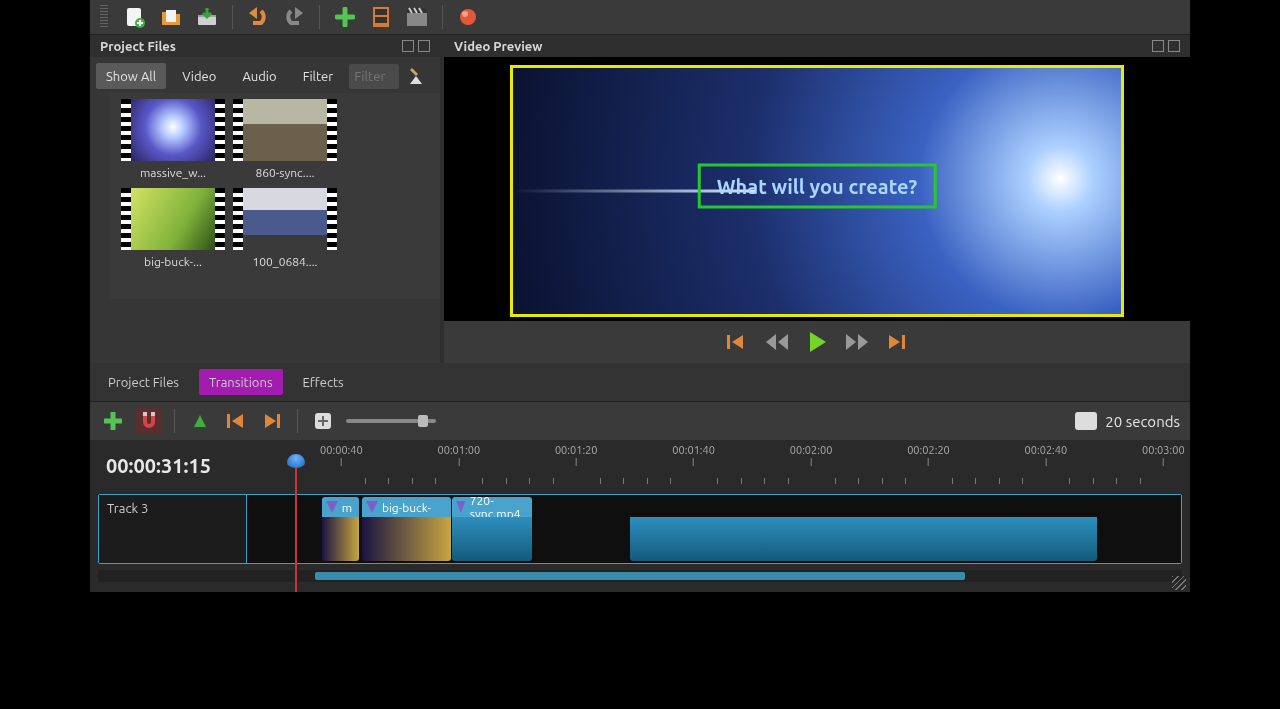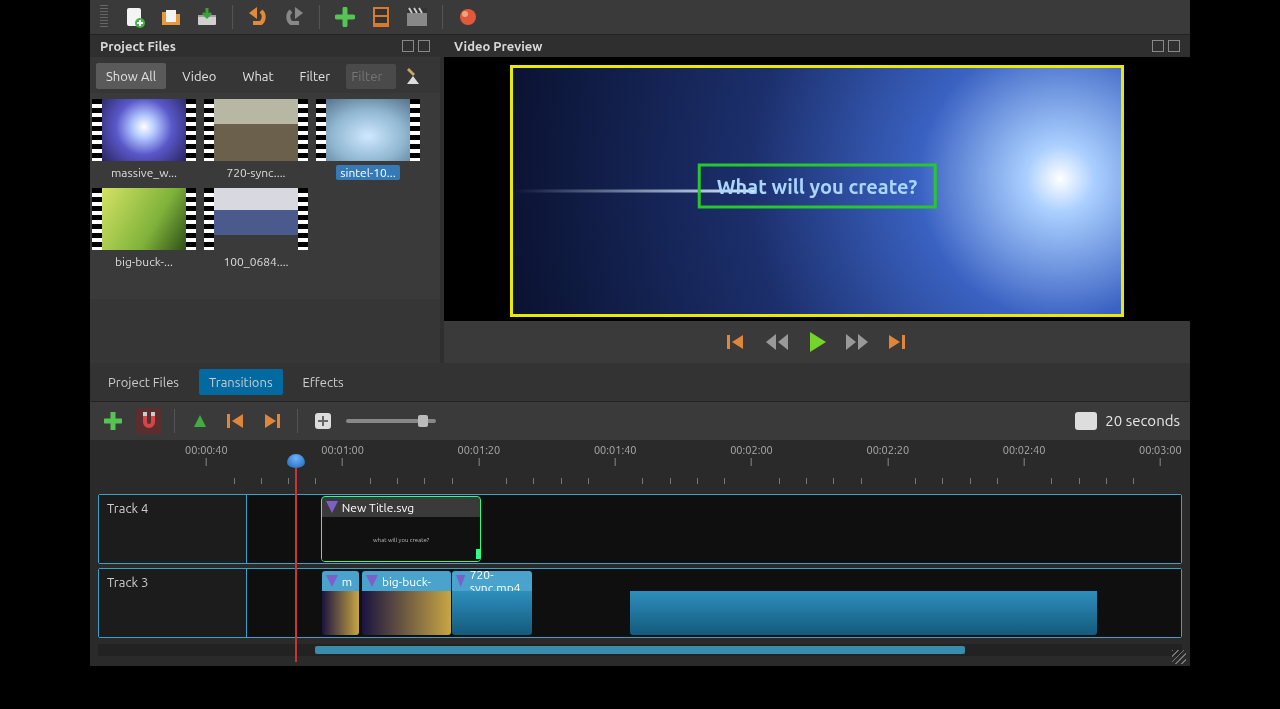--- a/index.html
+++ b/index.html
@@ -22,49 +22,49 @@
 .preview-panel { flex: 1; background: #000; border-left: 4px solid #2f2f2f; }
 
 
 .file-tabs { display: flex; align-items: center; gap: 6px; padding: 6px 6px 4px; }
 .file-tab { padding: 6px 10px; color: #e0e0e0; cursor: pointer; border-radius: 2px; }
 .file-tab.selected { background: #5a5a5a; }
 .filter-input { background: #4a4a4a; border: none; width: 50px; padding: 5px; color: #aaa; border-radius: 2px; }
 .brush { width: 24px; height: 24px; display: flex; align-items: center; justify-content: center; cursor: pointer; }
 
 
-.thumbs { display: flex; flex-wrap: wrap; gap: 8px; padding: 6px 2px 30px; background: #3a3a3a; }
+.thumbs { display: flex; flex-wrap: wrap; gap: 8px; padding: 6px 12px 30px; background: #3a3a3a; margin-left: 19px; }
 .thumb { width: 104px; display: flex; flex-direction: column; align-items: center; }
 .thumb .film { width: 104px; height: 62px; background: #111; position: relative; display: flex; align-items: center; justify-content: center; overflow: hidden; }
 .thumb .film::before, .thumb .film::after { content: ""; position: absolute; top:0; bottom:0; width:10px; background: repeating-linear-gradient(#000 0 5px,#fff 5px 9px); }
 .thumb .film::before { left:0; }
 .thumb .film::after { right:0; }
 .thumb .label { margin-top: 4px; color: #ddd; font-size: 12px; max-width: 100px; overflow: hidden; text-overflow: ellipsis; white-space: nowrap; text-align: center; padding: 1px 4px; }
 .thumb.selected .label { background: #357ab7; color: #fff; border-radius: 2px; }
 
 
 .proj-tabs { display: flex; gap: 10px; padding: 6px 8px; background: #333; }
 .proj-tab { padding: 6px 10px; cursor: pointer; border-radius: 2px; }
-.proj-tab.selected { background: #0369a1; }
+.proj-tab.selected { background: #a21caf; }
 
 
 .preview-body { display: flex; flex-direction: column; align-items: center; background: #000; padding: 8px 0 4px; }
 .preview-stage { width: 614px; height: 252px; background: radial-gradient(circle at 90% 45%, #fff 0%, #aacfff 6%, #3a62c2 25%, #1c2f6c 55%, #0a1230 100%); border: 3px solid #e9ea00; position: relative; }
 .preview-stage .beam { position:absolute; top: 50%; left: 0; width: 40%; height: 3px; background: linear-gradient(to right, transparent, #d8ecff); transform: translateY(-50%);}
 .title-box { position: absolute; left: 50%; top: 48%; transform: translate(-50%, -50%); border: 3px solid #29c62f; padding: 8px 16px; color: #aad6ff; font-weight: bold; font-size: 20px; }
 .transport { display: flex; gap: 16px; justify-content: center; padding: 10px 0; background: #3a3a3a; width: 100%; }
 .transport .tbtn { width: 24px; height: 22px; display: flex; align-items: center; justify-content: center; cursor: pointer; }
 
 
 .tl-toolbar { display: flex; align-items: center; gap: 10px; padding: 6px 10px; background: #3a3a3a; border-top: 1px solid #222; }
 .magnet { background: #5a2e2e; padding: 3px 4px; border-radius: 3px; }
 .zoom-slider { width: 90px; height: 4px; background: #888; position: relative; border-radius: 2px; }
 .zoom-slider .knob { position: absolute; right: 8px; top: -4px; width: 10px; height: 12px; background: #bbb; border-radius: 2px; }
 .spacer { flex: 1; }
-.zoom-label-box { display: flex; gap: 8px; }
+.zoom-label-box { display: flex; align-items: center; gap: 8px; }
 .zoom-chip { width: 22px; height: 18px; background: #ddd; border-radius: 3px; cursor: pointer; }
 
 
 .timeline { background: #2a2a2a; padding: 4px 8px 10px; position: relative; }
 .ruler { display: flex; align-items: flex-start; position: relative; height: 46px; }
 .current-time { font-size: 20px; font-weight: bold; color: #e8e8e8; padding: 10px 16px 0 8px; width: 150px; }
 .ticks { flex:1; position: relative; height: 46px; }
 .tick { position: absolute; top: 0; color: #aaa; font-size: 11px; text-align: center; transform: translateX(-50%); }
 .tick .mark { display:block; width: 1px; height: 8px; background: #888; margin: 2px auto 0; }
 .minor { position: absolute; bottom: 6px; width: 1px; height: 6px; background: #777; }
@@ -163,42 +163,38 @@
       <div class="panel-header">
         <span>Project Files</span>
         <div class="hdr-icons">
           <span></span>
           <span></span>
         </div>
       </div>
       <div class="file-tabs">
         <div class="file-tab selected">Show All</div>
         <div class="file-tab">Video</div>
-        <div class="file-tab">What</div>
+        <div class="file-tab">Audio</div>
         <div class="file-tab">Filter</div>
         <input class="filter-input" placeholder="Filter" style="">
         <div class="brush">
           <svg width="18" height="20">
               <path d="M4 2l6 6-2 2-6-6z" fill="#caa46a"></path>
               <path d="M8 10l6 8H2z" fill="#ddd"></path>
             </svg>
         </div>
       </div>
       <div class="thumbs" id="thumbs">
           <div class="thumb">
             <div class="film" style="background: radial-gradient(circle at 50% 45%, rgb(255, 255, 255) 0%, rgb(179, 200, 255) 18%, rgb(90, 88, 201) 45%, rgb(26, 20, 64) 100%);"></div>
             <div class="label">massive_w...</div>
           </div>
           <div class="thumb">
             <div class="film" style="background: linear-gradient(rgb(183, 183, 164) 40%, rgb(106, 96, 76) 40%);"></div>
-            <div class="label">720-sync....</div>
-          </div>
-          <div class="thumb selected">
-            <div class="film" style="background: radial-gradient(at 50% 60%, rgb(207, 232, 255) 0%, rgb(143, 182, 208) 50%, rgb(74, 99, 122) 100%);"></div>
-            <div class="label">sintel-10...</div>
+            <div class="label">860-sync....</div>
           </div>
           <div class="thumb">
             <div class="film" style="background: linear-gradient(120deg, rgb(223, 233, 106) 0%, rgb(127, 178, 58) 60%, rgb(28, 58, 16) 100%);"></div>
             <div class="label">big-buck-...</div>
           </div>
           <div class="thumb">
             <div class="film" style="background: linear-gradient(rgb(216, 216, 224) 35%, rgb(74, 90, 140) 35%, rgb(74, 90, 140) 75%, rgb(58, 58, 58) 75%);"></div>
             <div class="label">100_0684....</div>
           </div>
         </div>
@@ -299,20 +295,21 @@
       </div>
     <div class="spacer"></div>
     <div class="zoom-label-box">
       <div class="zoom-chip"></div>
       <span style="font-size:15px;color:#e6e6e6">20 seconds</span>
     </div>
   </div>
 
   <div class="timeline">
     <div class="ruler">
+      <div class="current-time">00:00:31:15</div>
       <div class="ticks" id="ticks">
           <div class="tick" style="left: 10%;">00:00:40<span class="mark"></span></div>
           <div class="minor" style="left: 12.5143%;"></div>
           <div class="minor" style="left: 15.0286%;"></div>
           <div class="minor" style="left: 17.5429%;"></div>
           <div class="minor" style="left: 20.0571%;"></div>
           <div class="tick" style="left: 22.5714%; text-align: center;">00:01:00<span class="mark"></span></div>
           <div class="minor" style="left: 25.0857%;"></div>
           <div class="minor" style="left: 27.6%;"></div>
           <div class="minor" style="left: 30.1143%;"></div>
@@ -341,35 +338,20 @@
           <div class="minor" style="left: 87.9429%;"></div>
           <div class="minor" style="left: 90.4571%;"></div>
           <div class="minor" style="left: 92.9714%;"></div>
           <div class="minor" style="left: 95.4857%;"></div>
           <div class="tick" style="left: 98%;">00:03:00<span class="mark"></span></div>
         </div>
       <div class="playhead" id="playhead" style="left: calc(4.34286% + 150px);"></div>
     </div>
     <div id="tracks">
         <div class="track-row">
-          <div class="track-head">Track 4</div>
-          <div class="track-body">
-            <div class="clip selected" style="left: 8%; width: 17%;">
-              <div class="clip-bar dark">
-                <span class="vicon"></span>
-                <span>New Title.svg</span>
-              </div>
-              <div class="clip-body">
-                <span style="color: rgb(187, 187, 187); font-size: 6px;">what will you create?</span>
-              </div>
-              <div class="handle"></div>
-            </div>
-          </div>
-        </div>
-        <div class="track-row">
           <div class="track-head">Track 3</div>
           <div class="track-body">
             <div class="clip" style="left: 8%; width: 4%;">
               <div class="clip-bar">
                 <span class="vicon"></span>
                 <span>m</span>
               </div>
               <div class="clip-body" style="background: linear-gradient(90deg, rgb(26, 20, 64), rgb(200, 166, 66));"></div>
             </div>
             <div class="clip" style="left: 12.3%; width: 9.5%;">

